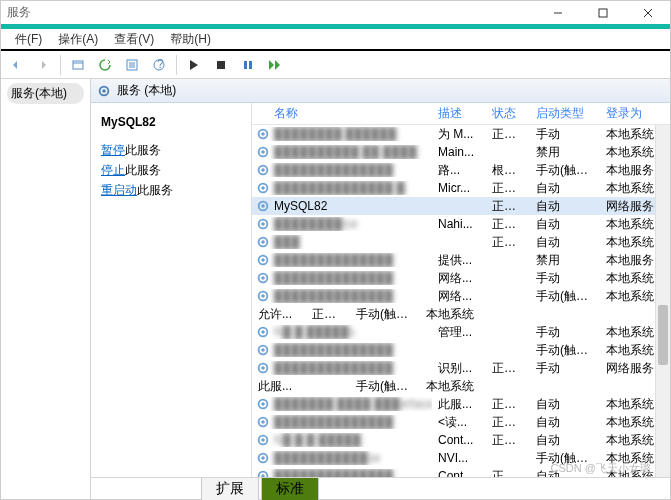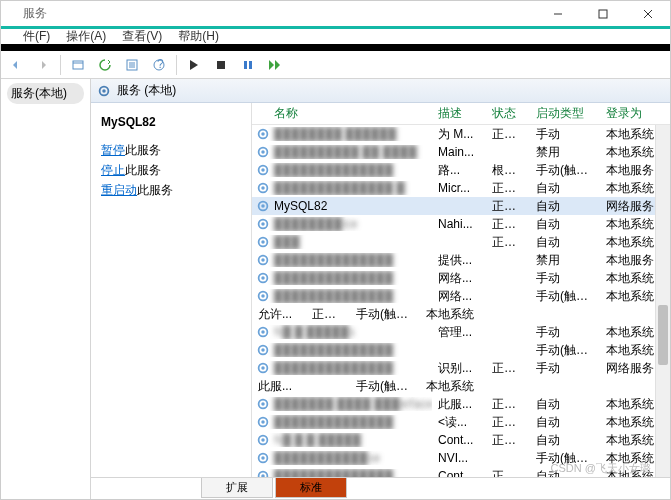--- a/index.html
+++ b/index.html
@@ -1,56 +1,56 @@
 <!DOCTYPE html>
 <html><head>
 <meta charset="utf-8">
 <style>
 * { margin: 0; padding: 0; box-sizing: border-box; font-family: "Microsoft YaHei", "Segoe UI", sans-serif; font-size: 12px; }
 html, body { width: 671px; height: 500px; overflow: hidden; background: #fff; }
 .window { width: 100%; height: 100%; display: flex; flex-direction: column; border: 1px solid #ccc; }
-.titlebar { height: 28px; display: flex; align-items: center; border-bottom: 3px solid #14b8a6; padding-left: 22px; color: #666; }
+.titlebar { height: 28px; display: flex; align-items: center; border-bottom: 5px solid #14b8a6; padding-left: 6px; color: #666; }
 .titlebar .title-text { flex: 1; }
 .titlebar .winbtn { width: 45px; height: 28px; display: flex; align-items: center; justify-content: center; color: #555; }
-.menubar { height: 22px; display: flex; align-items: center; padding-left: 16px; gap: 4px; border-bottom: 7px solid #000000; text-align: right; }
+.menubar { height: 22px; display: flex; align-items: center; padding-left: 8px; gap: 4px; border-bottom: 2px solid #000000; text-align: right; }
 .menubar .menu-item { padding: 2px 6px; color: #333; }
 .toolbar { height: 28px; display: flex; align-items: center; border-bottom: 1px solid #d5d5d5; padding-left: 2px; gap: 1px; }
 .toolbar .tbtn { width: 26px; height: 24px; display: flex; align-items: center; justify-content: center; border: 1px solid transparent; }
 .toolbar .sep { width: 1px; height: 20px; background: #d5d5d5; margin: 0 3px; }
 .body { flex: 1; display: flex; min-height: 0; }
 .left-pane { width: 90px; border-right: 1px solid #d5d5d5; padding: 4px 6px; background: #fff; }
 .left-pane .tree-node { padding: 2px 4px; background: #e8e8e8; border-radius: 10px; }
 .right-pane { flex: 1; display: flex; flex-direction: column; min-width: 0; }
 .pane-header { height: 24px; display: flex; align-items: center; background: linear-gradient(#f3f6fa,#e4ecf5); border-bottom: 1px solid #c9d5e4; padding-left: 6px; gap: 6px; }
 .pane-header .gear { color: #4a7fb5; }
 .content { flex: 1; display: flex; min-height: 0; }
 .detail { width: 160px; padding: 12px 10px; border-right: none; }
 .detail .svc-name { font-weight: bold; margin-bottom: 12px; }
 .action-link { color: #0066cc; text-decoration: underline; cursor: pointer; margin-bottom: 2px; display: inline; }
 .action-row { margin-bottom: 2px; line-height: 18px; }
 .list-wrap { flex: 1; display: flex; flex-direction: column; min-width: 0; border-left: 1px solid #e0e0e0; position: relative; }
-.col-headers { display: flex; height: 22px; align-items: center; border-bottom: 1px solid #e5e5e5; color: #15803d; }
+.col-headers { display: flex; height: 22px; align-items: center; border-bottom: 1px solid #e5e5e5; color: #3b82f6; }
 .col-headers .ch { padding: 0 6px; border-right: 1px solid transparent; }
 .c-name { width: 180px; padding-left: 22px !important; }
 .c-desc { width: 54px; }
 .c-stat { width: 44px; }
 .c-start { width: 70px; }
 .c-logon { width: 60px; }
 .rows { flex: 1; overflow: hidden; }
 .row { display: flex; height: 18px; align-items: center; }
 .row.selected { background: #dbe8f7; }
 .row .cell { padding: 0 6px; white-space: nowrap; overflow: hidden; text-overflow: ellipsis; }
 .row .c-name { display: flex; align-items: center; gap: 4px; padding-left: 4px !important; }
 .row .c-name .gear { flex-shrink: 0; }
 .blur { color: transparent; text-shadow: 0 0 5px rgba(100,100,100,0.8); }
 .gear { display: inline-block; width: 14px; height: 14px; }
 .gear svg { width: 14px; height: 14px; display: block; }
 .tabs { height: 22px; display: flex; align-items: flex-start; border-top: 1px solid #d5d5d5; padding-left: 110px; }
-.tabs .tab { padding: 2px 24px; border: 1px solid #c9c9c9; border-top: none; background: #f4f4f4; margin-right: 2px; font-size: 11px; }
-.tabs .tab.active { background: #c2410c; }
+.tabs .tab { padding: 2px 14px; border: 1px solid #c9c9c9; border-top: none; background: #f4f4f4; margin-right: 2px; font-size: 14px; }
+.tabs .tab.active { background: #4d7c0f; }
 .scrollbar { position: absolute; right: 0; top: 22px; bottom: 0; width: 15px; background: #f0f0f0; border-left: 1px solid #e0e0e0; }
 .scrollbar .thumb { position: absolute; left: 2px; right: 2px; top: 180px; height: 60px; background: #c0c0c0; border-radius: 2px; }
 .watermark { position: absolute; right: 20px; bottom: 24px; color: #bbb; font-size: 11px; }
 </style>
 </head>
 <body>
 
 <div class="window">
   <div class="titlebar">
     <span class="title-text">服务</span>

